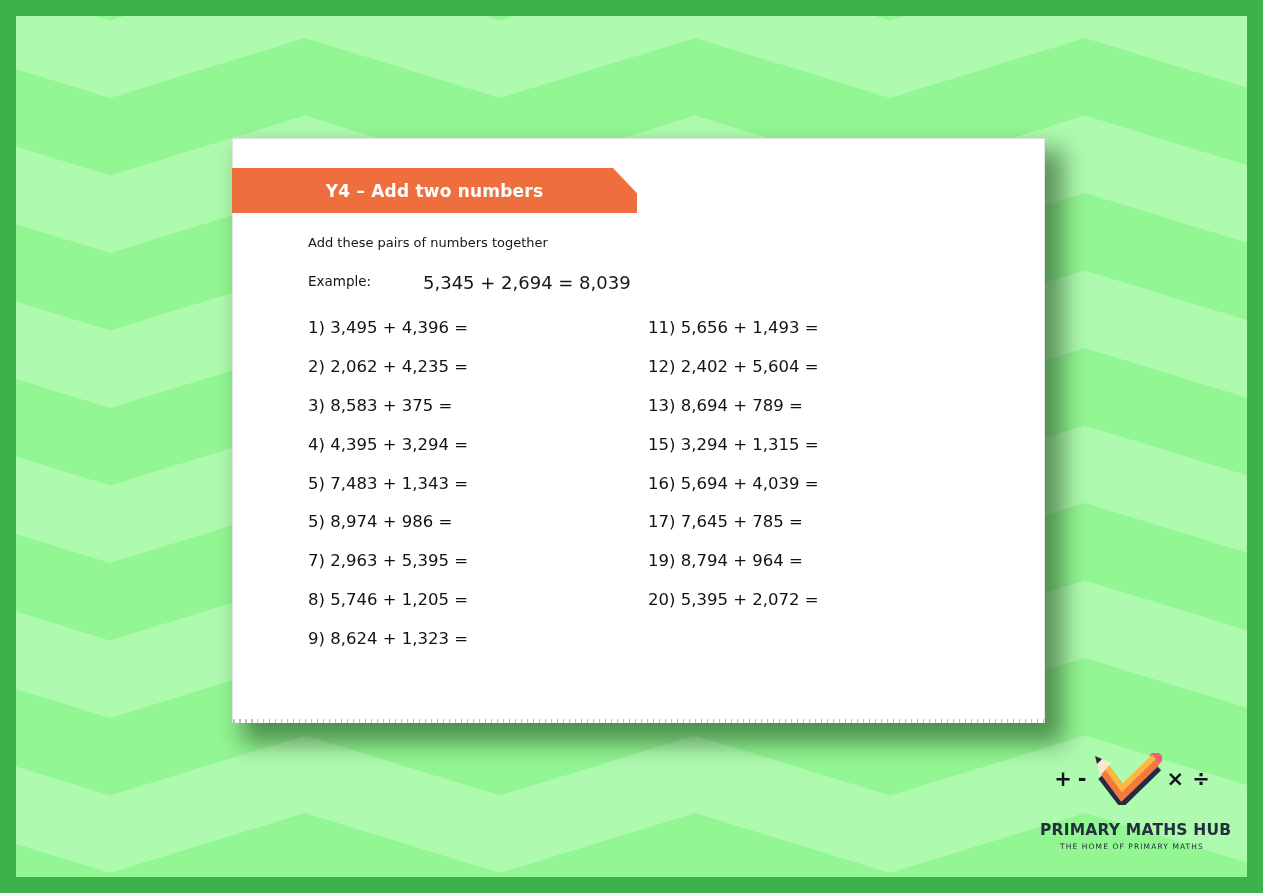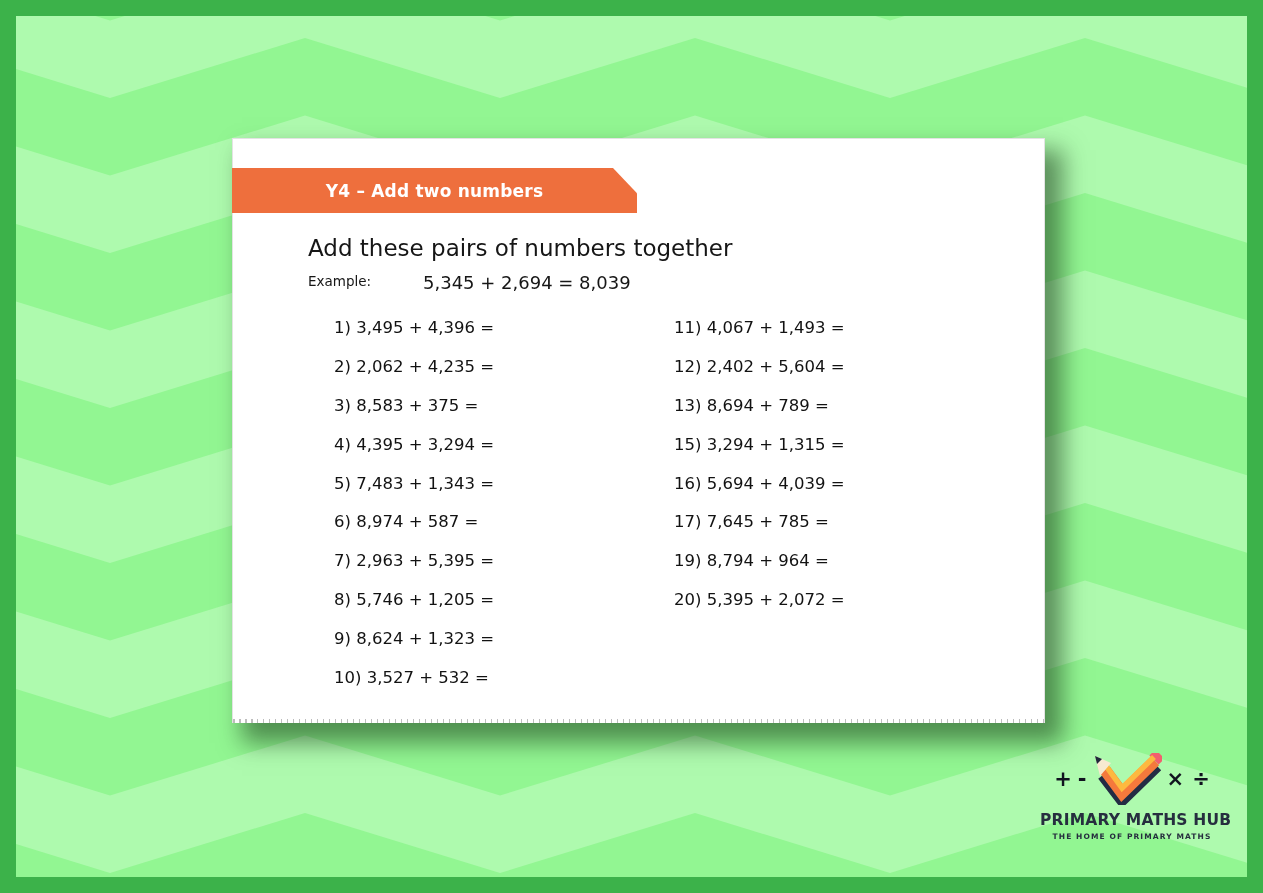--- a/index.html
+++ b/index.html
@@ -16,43 +16,43 @@
   .card { position:absolute; left:232px; top:138px; width:813px; height:585px;
           background:#ffffff; border:1px solid #e3e3e3;
           box-shadow:14px 16px 22px 4px rgba(25,60,25,0.55); }
 
   .banner { position:absolute; left:-1px; top:29px; width:405px; height:45px;
             background:#ee6f3d; color:#ffffff; font-size:17px; font-weight:bold;
             display:flex; align-items:center; justify-content:center;
             clip-path:polygon(0 0, calc(100% - 24px) 0, 100% 56%, 100% 100%, 0 100%);
             letter-spacing:0.2px; }
 
-  .instruction { position:absolute; left:75px; top:96px; font-size:23px; color:#161616; }
+  .instruction { position:absolute; left:75px; top:96px; font-size:13px; color:#161616; }
 
   .example-label { position:absolute; left:75px; top:134px; font-size:13.5px; color:#161616; }
   .example-expr  { position:absolute; left:190px; top:133px; font-size:18px; color:#161616; }
 
   .col { position:absolute; top:169px; width:340px; }
   .col-left  { left:75px; }
   .col-right { left:415px; }
   .problem { height:38.9px; display:flex; align-items:center;
-             font-size:16.5px; color:#121212; white-space:pre;margin-left:26px; }
+             font-size:16.5px; color:#121212; white-space:pre; }
 
   .perforation { position:absolute; left:0; right:0; bottom:-1px; height:4px;
                  background:repeating-linear-gradient(90deg,#bdbdbd 0 1.5px,#ffffff 1.5px 6px); }
 
   
   .logo { position:absolute; left:1040px; top:753px; width:184px; text-align:center; }
   .logo-symbols { display:flex; align-items:center; justify-content:center; height:52px; }
   .op { font-size:21px; font-weight:800; color:#10131f; line-height:1; padding:0 4px; }
   .op-plus { padding-right:2px; }
   .check-wrap { width:70px; height:52px; margin:0 1px; }
   .logo-title { font-size:15.5px; font-weight:800; color:#262e3f; letter-spacing:0.2px;
-                margin-top:6px; white-space:nowrap; }
-  .logo-tagline { font-size:7.5px; font-weight:700; color:#262e3f; letter-spacing:1.1px;
+                margin-top:16px; white-space:nowrap; }
+  .logo-tagline { font-size:7.5px; font-weight:400; color:#262e3f; letter-spacing:1.1px;
                   margin-top:3px; white-space:nowrap; }
 </style>
 </head>
 <body>
 
 <div id="canvas">
 
   <div class="bg-inner">
     <svg width="1231" height="861" viewBox="0 0 1231 861" aria-hidden="true">
       <defs>
@@ -78,28 +78,27 @@
 
     <div class="example-label">Example:</div>
     <div class="example-expr">5,345 + 2,694 = 8,039</div>
 
     <div class="col col-left" id="col-left">
         <div class="problem">1) 3,495 + 4,396 =</div>
         <div class="problem">2) 2,062 + 4,235 =</div>
         <div class="problem">3) 8,583 + 375 =</div>
         <div class="problem">4) 4,395 + 3,294 =</div>
         <div class="problem">5) 7,483 + 1,343 =</div>
-        <div class="problem">6) 8,974 + 587 =</div>
+        <div class="problem">5) 8,974 + 986 =</div>
         <div class="problem">7) 2,963 + 5,395 =</div>
         <div class="problem">8) 5,746 + 1,205 =</div>
         <div class="problem">9) 8,624 + 1,323 =</div>
-        <div class="problem">10) 3,527 + 532 =</div>
       </div>
     <div class="col col-right" id="col-right">
-        <div class="problem">11) 4,067 + 1,493 =</div>
+        <div class="problem">11) 5,656 + 1,493 =</div>
         <div class="problem">12) 2,402 + 5,604 =</div>
         <div class="problem">13) 8,694 + 789 =</div>
         <div class="problem">15) 3,294 + 1,315 =</div>
         <div class="problem">16) 5,694 + 4,039 =</div>
         <div class="problem">17) 7,645 + 785 =</div>
         <div class="problem">19) 8,794 + 964 =</div>
         <div class="problem">20) 5,395 + 2,072 =</div>
       </div>
 
     <div class="perforation"></div>

